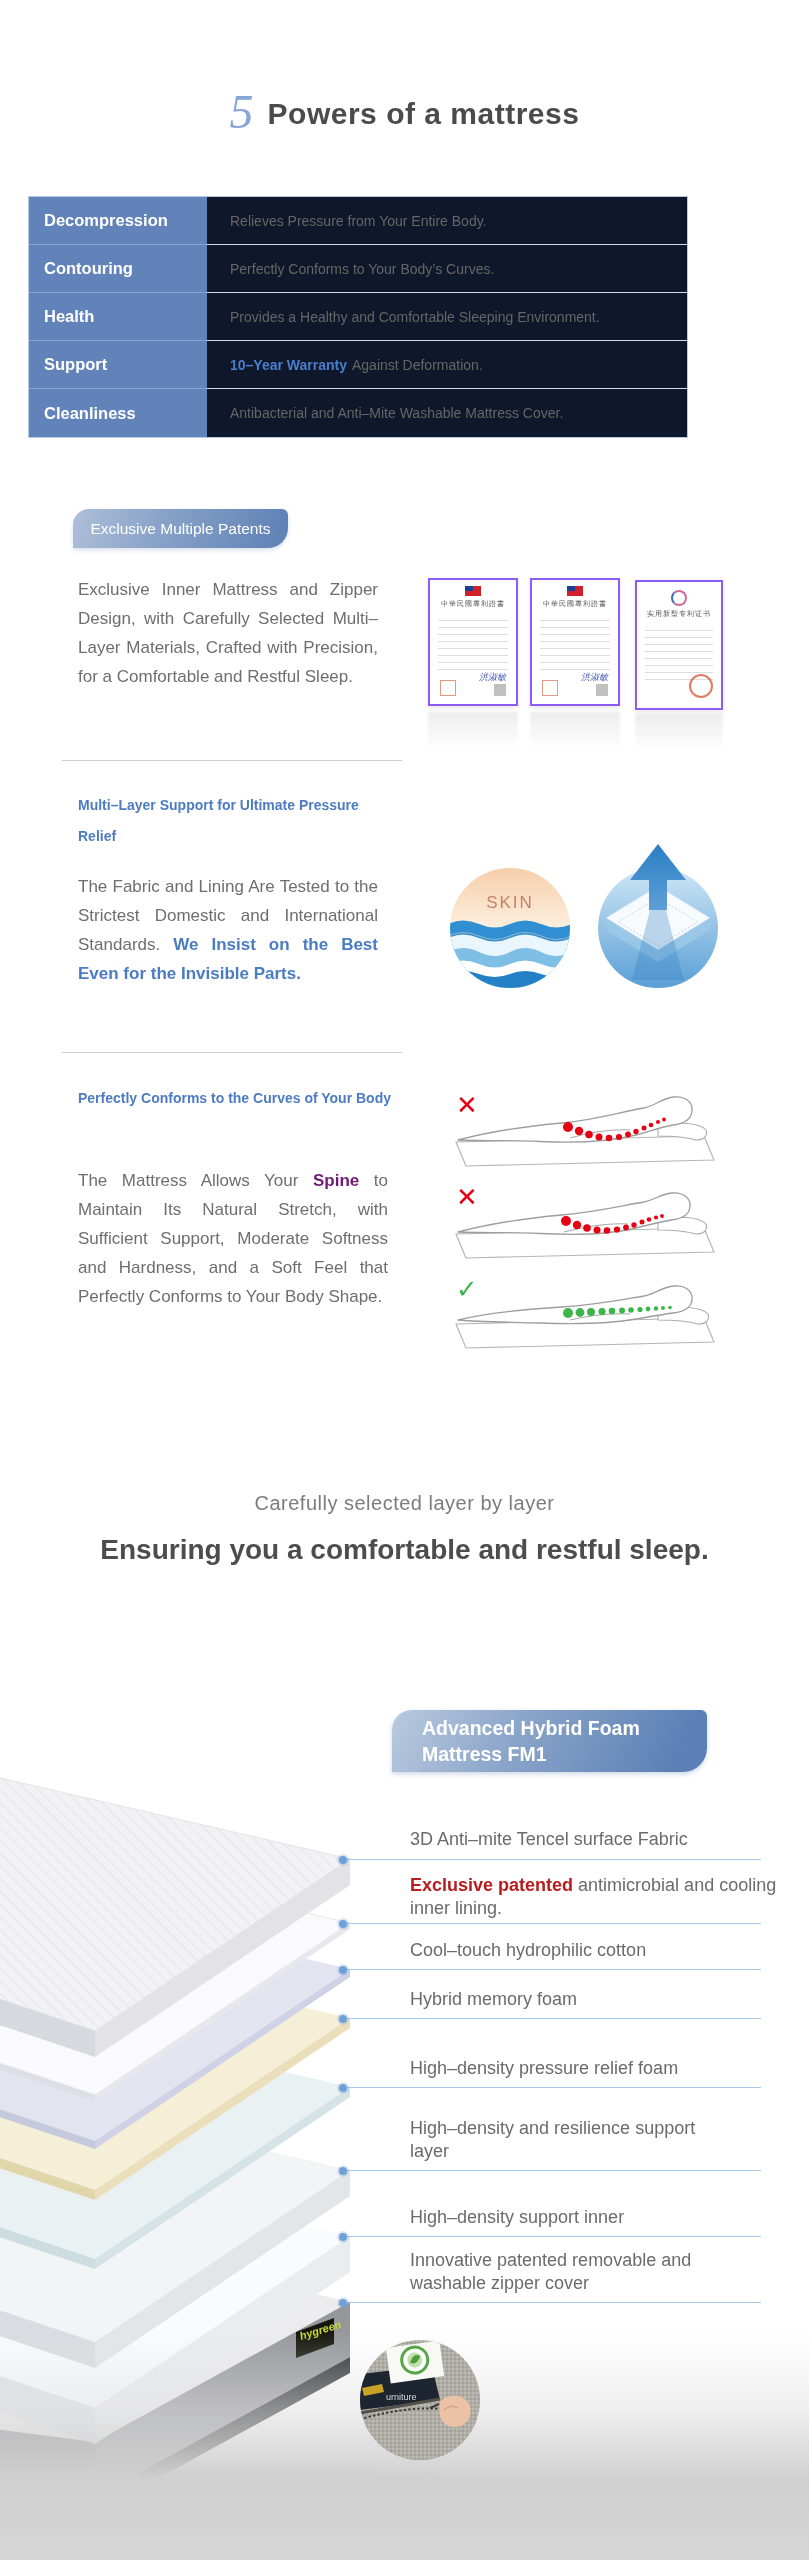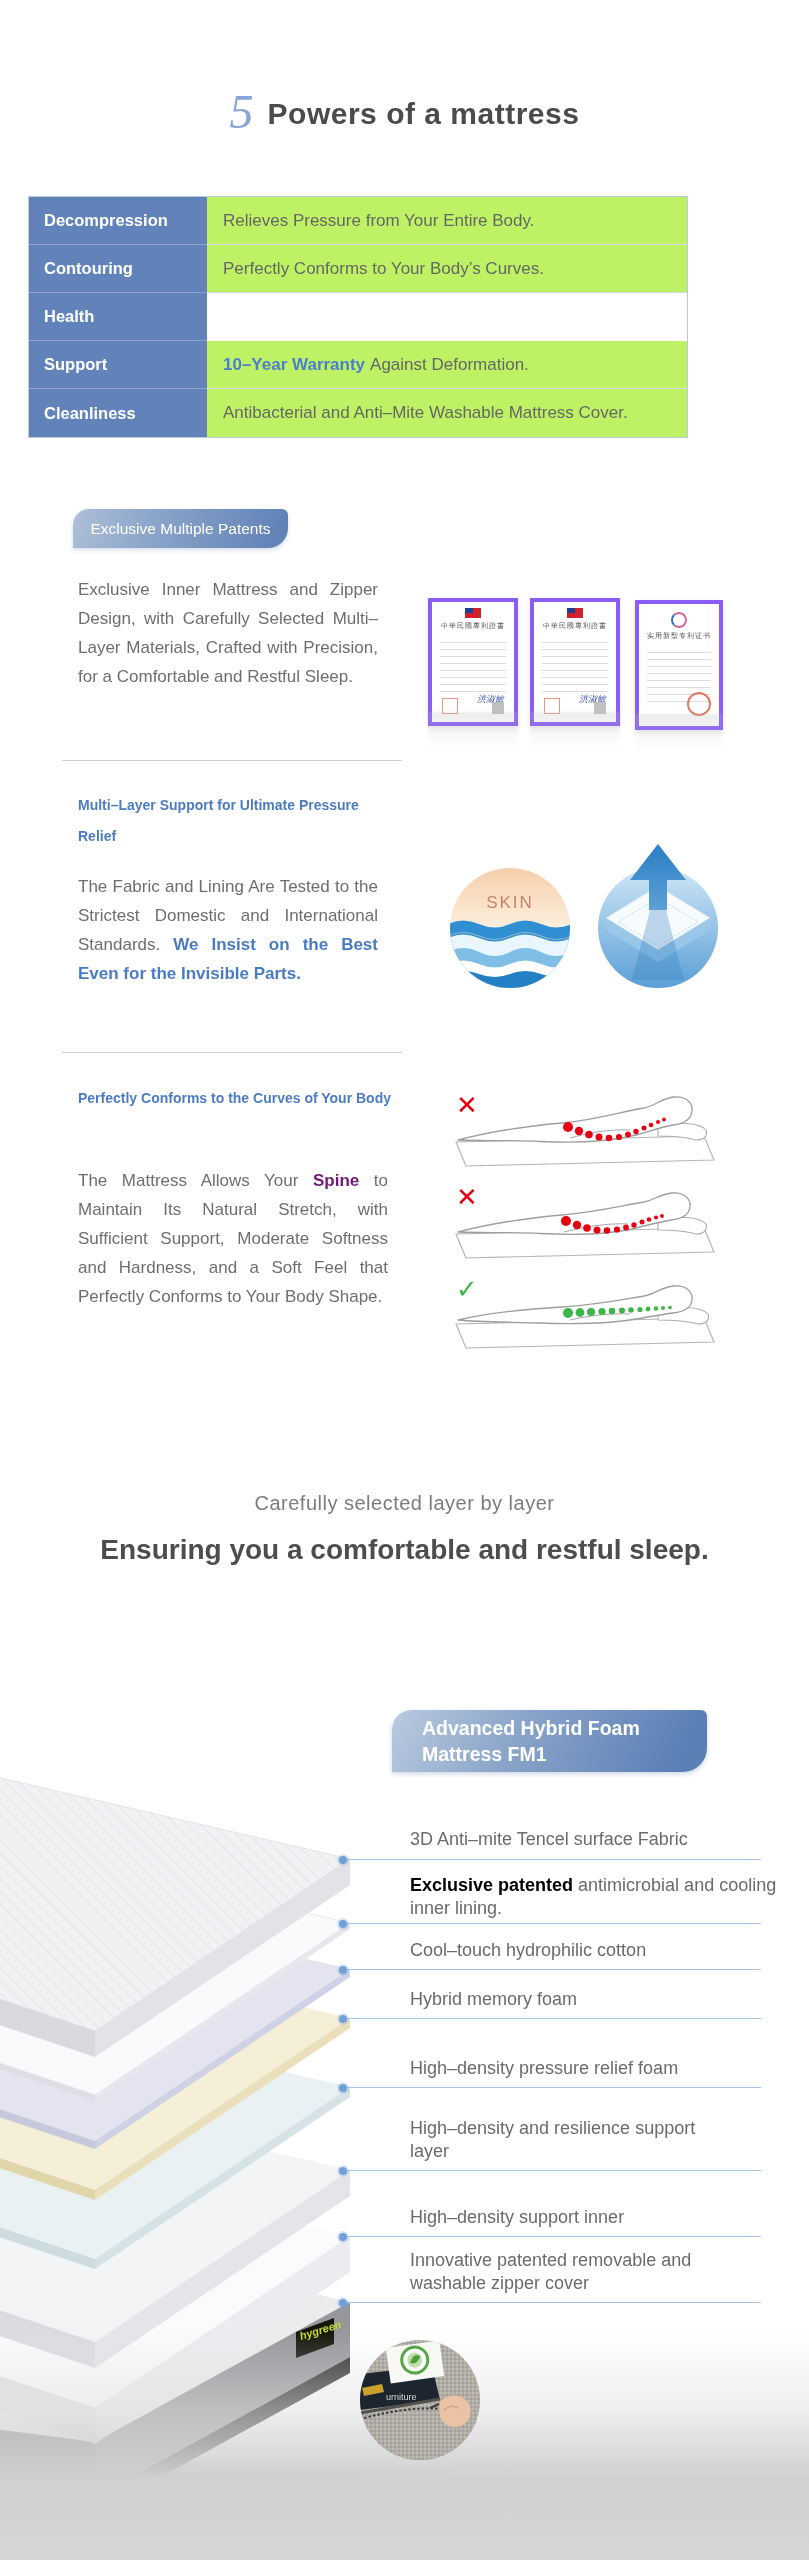--- a/index.html
+++ b/index.html
@@ -11,42 +11,42 @@
   .title-num{font-family:"Liberation Serif","DejaVu Serif",serif;font-style:italic;
              font-size:48px;color:#86a5d8;vertical-align:-4px;margin-right:14px;}
   .title-txt{font-size:30px;font-weight:600;color:#4b4b4b;letter-spacing:0.5px;}
   
   .ftable{top:196px;left:28px;width:660px;border:1px solid #b7cce1;box-sizing:border-box;}
   .frow{display:flex;height:48px;}
   .fcell-l{width:178px;background:#6282ba;color:#ffffff;font-size:16.5px;font-weight:600;
            display:flex;align-items:center;padding-left:15px;box-sizing:border-box;
            border-bottom:1px solid #8ba2cb;}
   .frow:last-child .fcell-l{border-bottom:none;}
-  .fcell-r{flex:1;background:#bef264;font-size:17px;color:#666;display:flex;align-items:center;
-           padding-left:16px;box-sizing:border-box;border-bottom:1px solid #cfdcea;}
+  .fcell-r{flex:1;background:#0f172a;font-size:14px;color:#666;display:flex;align-items:center;
+           padding-left:23px;box-sizing:border-box;border-bottom:1px solid #cfdcea;}
   .frow:last-child .fcell-r{border-bottom:none;}
   .hl{color:#4a7fce;font-weight:700;margin-right:5px;}
   
   .badge1{top:509px;left:73px;width:215px;height:39px;border-radius:16px 6px 20px 0;
           background:linear-gradient(105deg,#aebfd8 0%,#8da6ca 35%,#5d80b6 100%);
           color:#fff;font-size:15.5px;display:flex;align-items:center;justify-content:center;
           box-shadow:0 2px 4px rgba(90,120,170,.25);}
   .badge2{top:1710px;left:392px;width:315px;height:62px;border-radius:20px 6px 24px 0;
           background:linear-gradient(115deg,#b9cade 0%,#8aa4c9 40%,#5b80b6 90%);
           color:#fff;font-size:19.5px;font-weight:700;line-height:26px;
           display:flex;flex-direction:column;justify-content:center;padding-left:30px;
           box-sizing:border-box;box-shadow:0 2px 5px rgba(90,120,170,.3);}
   
   .para{font-size:17px;line-height:29px;color:#6e6e6e;text-align:justify;text-align-last:left;}
   .sechead{font-size:14px;line-height:31px;font-weight:700;color:#4d7cc2;}
   .blue{color:#4a7cc4;}
   .divider{height:1px;background:#d0d0d0;left:62px;width:340px;}
   
-  .cert{background:#fff;border:4px solid #8b5cf6;box-shadow:0 2px 5px rgba(0,0,0,.10);
-        box-sizing:border-box;padding-top:6px;text-align:center;margin-top:20px;}
+  .cert{background:#fff;border:2px solid #8b5cf6;box-shadow:0 2px 5px rgba(0,0,0,.10);
+        box-sizing:border-box;padding-top:6px;text-align:center;}
   .cert .flag{width:16px;height:10px;margin:0 auto;background:#d21f2c;position:relative;}
   .cert .flag i{position:absolute;left:0;top:0;width:8px;height:5px;background:#1c3f94;display:block;}
   .cert .ctitle{font-size:7px;color:#555;letter-spacing:1px;margin-top:3px;}
   .cert .lines{margin:5px 8px 0 8px;height:56px;
         background:repeating-linear-gradient(180deg,transparent 0 6px,#dddddd 6px 7px);}
   .cert .sig{font-size:9px;color:#3b55b0;font-style:italic;text-align:right;margin:1px 10px 0 0;}
   .cert .stamp{position:absolute;left:10px;bottom:8px;width:14px;height:14px;border:1.5px solid #e49a86;}
   .cert .qr{position:absolute;right:10px;bottom:8px;width:12px;height:12px;background:#c0c0c0;}
   .cert .seal{position:absolute;right:8px;bottom:10px;width:20px;height:20px;border-radius:50%;
         border:2px solid #d65b3f;opacity:.8;}
@@ -55,21 +55,21 @@
   
   .mark{font-size:26px;font-weight:700;line-height:1;}
   .bad{color:#e60012;} .good{color:#3cb54a;}
   
   .bigline1{top:1492px;left:0;width:809px;text-align:center;font-size:20px;color:#7c7c7c;
             font-weight:300;letter-spacing:.5px;}
   .bigline2{top:1534px;left:0;width:809px;text-align:center;font-size:28px;color:#4d4d4d;
             font-weight:700;}
   
   .litem{left:390px;width:372px;font-size:18px;line-height:23px;color:#6b6b6b;margin-left:20px;}
-  .litem b{color:#000000;}
+  .litem b{color:#b91c1c;}
   .lline{left:343px;width:418px;border-top:1px solid #a9c7e7;}
   .lline::before{content:"";position:absolute;left:-4px;top:-4.5px;width:8px;height:8px;
             border-radius:50%;background:#6fa0d8;box-shadow:0 0 0 2px rgba(111,160,216,.25);}
   .fog{top:2330px;left:0;width:809px;height:230px;
        background:linear-gradient(180deg,rgba(255,255,255,0) 0%,rgba(225,225,225,.55) 35%,
                   #d0d0d0 65%,#d6d6d6 100%);}
 </style>
 </head>
 <body>
 
@@ -85,20 +85,23 @@
       </div>
   </div>
   <div class="frow">
     <div class="fcell-l">Contouring</div>
     <div class="fcell-r">
         <span>Perfectly Conforms to Your Body’s Curves.</span>
       </div>
   </div>
   <div class="frow">
     <div class="fcell-l">Health</div>
+    <div class="fcell-r">
+        <span>Provides a Healthy and Comfortable Sleeping Environment.</span>
+      </div>
   </div>
   <div class="frow">
     <div class="fcell-l">Support</div>
     <div class="fcell-r">
         <span class="hl">10–Year Warranty</span>
         <span>Against Deformation.</span>
       </div>
   </div>
   <div class="frow">
     <div class="fcell-l">Cleanliness</div>

